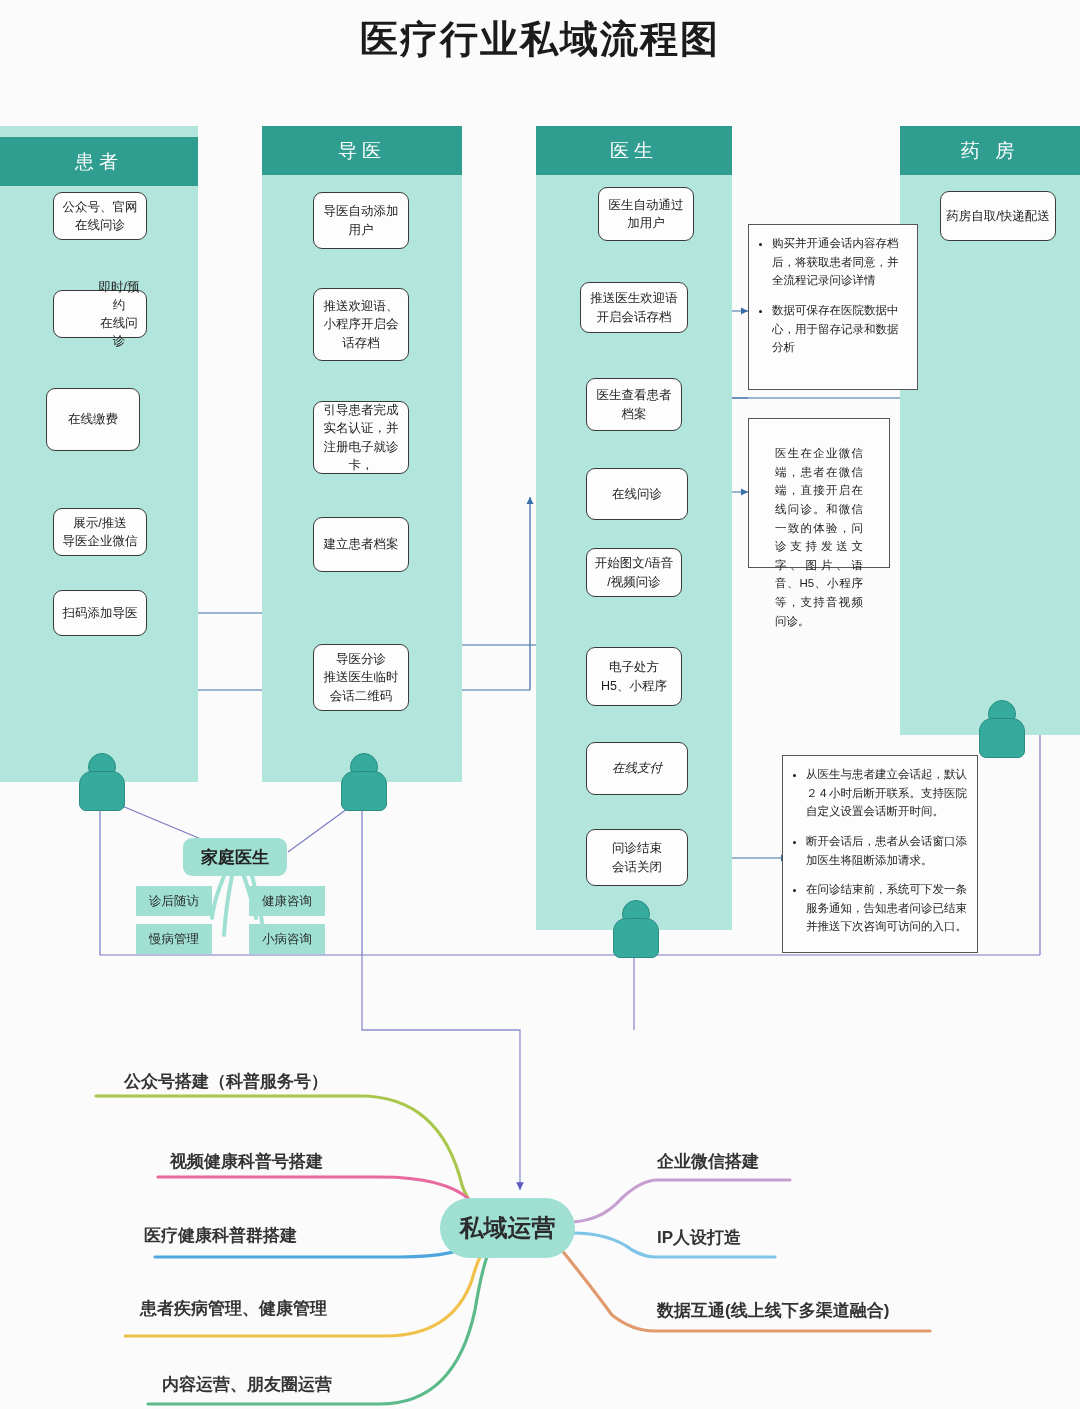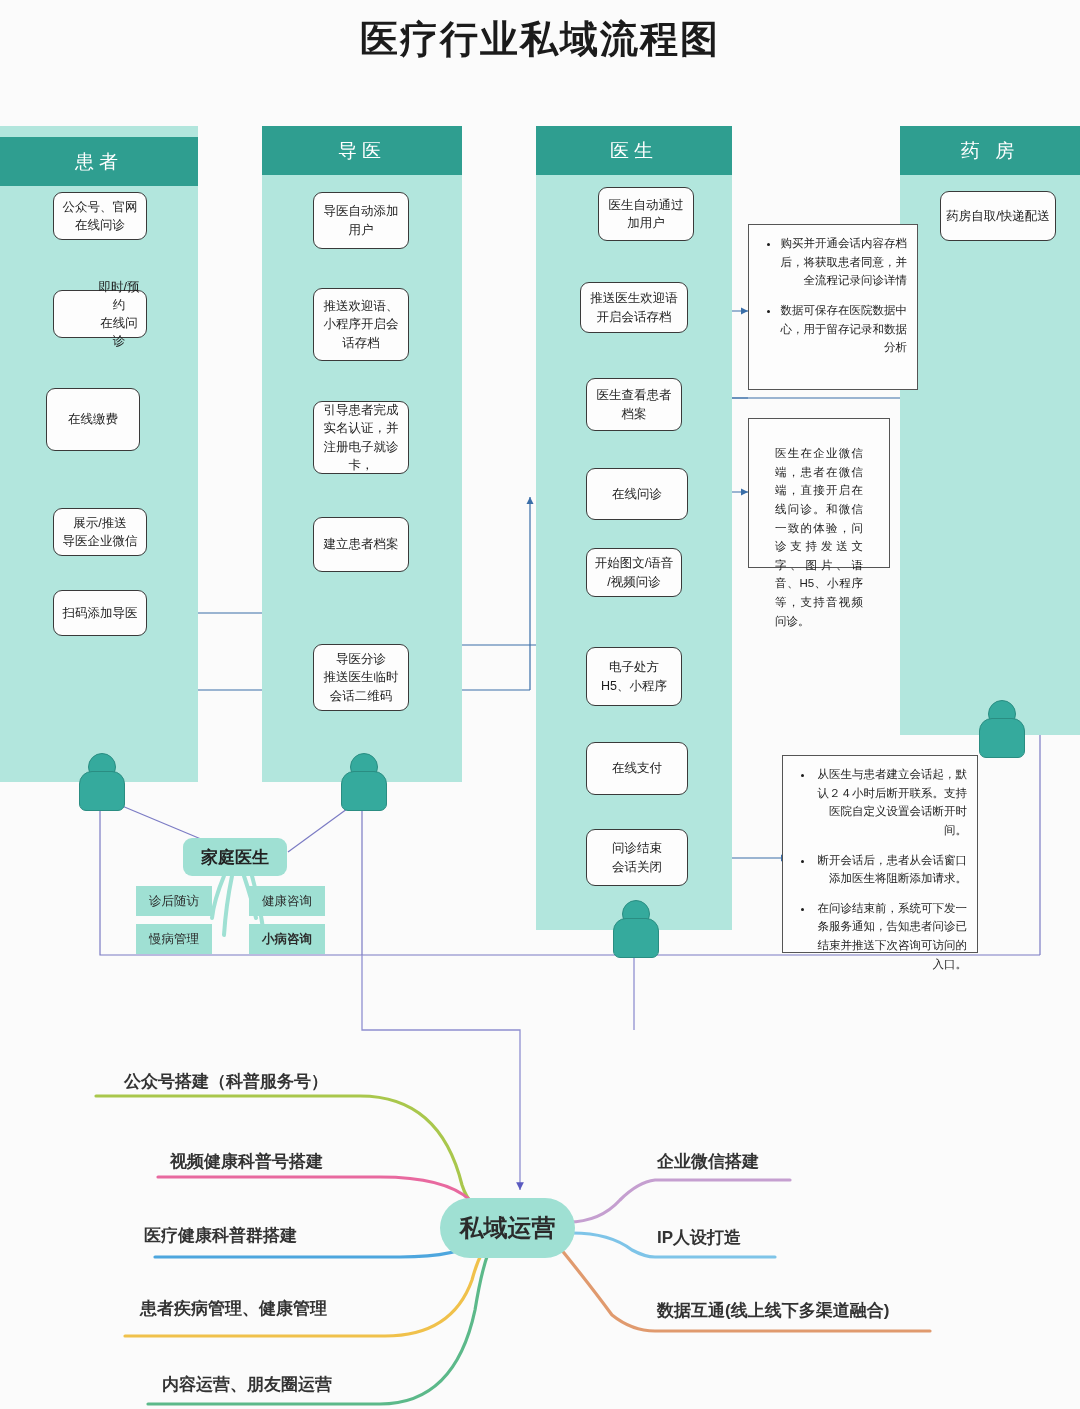--- a/index.html
+++ b/index.html
@@ -12,21 +12,21 @@
   .lane{position:absolute;background:#b2e6dd;}
   .lane-head{position:absolute;background:#2f9e90;color:#fff;font-size:19px;
        letter-spacing:5px;display:flex;align-items:center;justify-content:center;}
   .node{position:absolute;background:#fdfdfd;border:1px solid #3a3a3a;border-radius:9px;
        display:flex;align-items:center;justify-content:center;text-align:center;
        font-size:12.5px;line-height:1.45;color:#1c1c1c;padding:2px 5px;
        box-sizing:border-box;}
   .note{position:absolute;background:#fdfdfd;border:1px solid #555;box-sizing:border-box;
        font-size:11.5px;line-height:1.62;color:#1c1c1c;padding:9px 10px;}
   .note ul{margin:0;padding-left:13px;}
-  .note li{margin:0 0 11px 8px;text-align:right;}
+  .note li{margin:0 0 11px 0;text-align:left;}
   .note li:last-child{margin-bottom:0;}
   .note p{margin:16px;text-align:justify;text-align-last:left;}
 
   
   .person{position:absolute;width:44px;height:56px;}
   .person .head{position:absolute;left:9px;top:0;width:26px;height:26px;border-radius:50%;
        background:#35aa9d;border:1px solid #2a8d82;}
   .person .body{position:absolute;left:0;top:18px;width:44px;height:38px;
        border-radius:13px 13px 7px 7px;background:#35aa9d;border:1px solid #2a8d82;}
 
@@ -163,21 +163,21 @@
 <div class="lane" style="left:536px;top:126px;width:196px;height:804px;"></div>
 <div class="lane-head" style="left:536px;top:126px;width:196px;height:49px;">
   <span>医生</span>
 </div>
 <div class="node" style="left:586px;top:187px;width:96px;height:54px;margin-left:12px;">医生自动通过加用户</div>
 <div class="node" style="left:580px;top:282px;width:108px;height:51px;">推送医生欢迎语<br>开启会话存档</div>
 <div class="node" style="left:586px;top:378px;width:96px;height:53px;">医生查看患者档案</div>
 <div class="node" style="left:586px;top:468px;width:102px;height:52px;">在线问诊</div>
 <div class="node" style="left:586px;top:548px;width:96px;height:49px;">开始图文/语音<br>/视频问诊</div>
 <div class="node" style="left:586px;top:647px;width:96px;height:59px;">电子处方<br>H5、小程序</div>
-<div class="node" style="left:586px;top:742px;width:102px;height:53px;">在线支付</div>
+<div class="node" style="left:586px;top:742px;width:102px;height:53px;font-style:italic;">在线支付</div>
 <div class="node" style="left:586px;top:829px;width:102px;height:57px;">问诊结束<br>会话关闭</div>
 
 <div class="lane" style="left:900px;top:126px;width:180px;height:609px;"></div>
 <div class="lane-head" style="left:900px;top:126px;width:180px;height:49px;">
   <span>药  房</span>
 </div>
 <div class="node" style="left:940px;top:191px;width:116px;height:50px;">药房自取/快递配送</div>
 
 <div class="person" style="left:79px;top:753px;">
   <div class="head"></div>
@@ -228,21 +228,21 @@
 </svg>
 <div class="fd-sub" style="left:136px;top:886px;width:76px;height:30px;">
   <span>诊后随访</span>
 </div>
 <div class="fd-sub" style="left:249px;top:886px;width:76px;height:30px;">
   <span>健康咨询</span>
 </div>
 <div class="fd-sub" style="left:136px;top:924px;width:76px;height:30px;">
   <span>慢病管理</span>
 </div>
-<div class="fd-sub" style="left:249px;top:924px;width:76px;height:30px;font-weight:bold;">
+<div class="fd-sub" style="left:249px;top:924px;width:76px;height:30px;">
   <span>小病咨询</span>
 </div>
 
 <div class="mm-center" style="left:440px;top:1198px;width:135px;height:60px;">
   <span>私域运营</span>
 </div>
 
 <div class="mm-label" style="left:124px;top:1070px;">公众号搭建（科普服务号）</div>
 <div class="mm-label" style="left:170px;top:1150px;">视频健康科普号搭建</div>
 <div class="mm-label" style="left:144px;top:1224px;">医疗健康科普群搭建</div>

